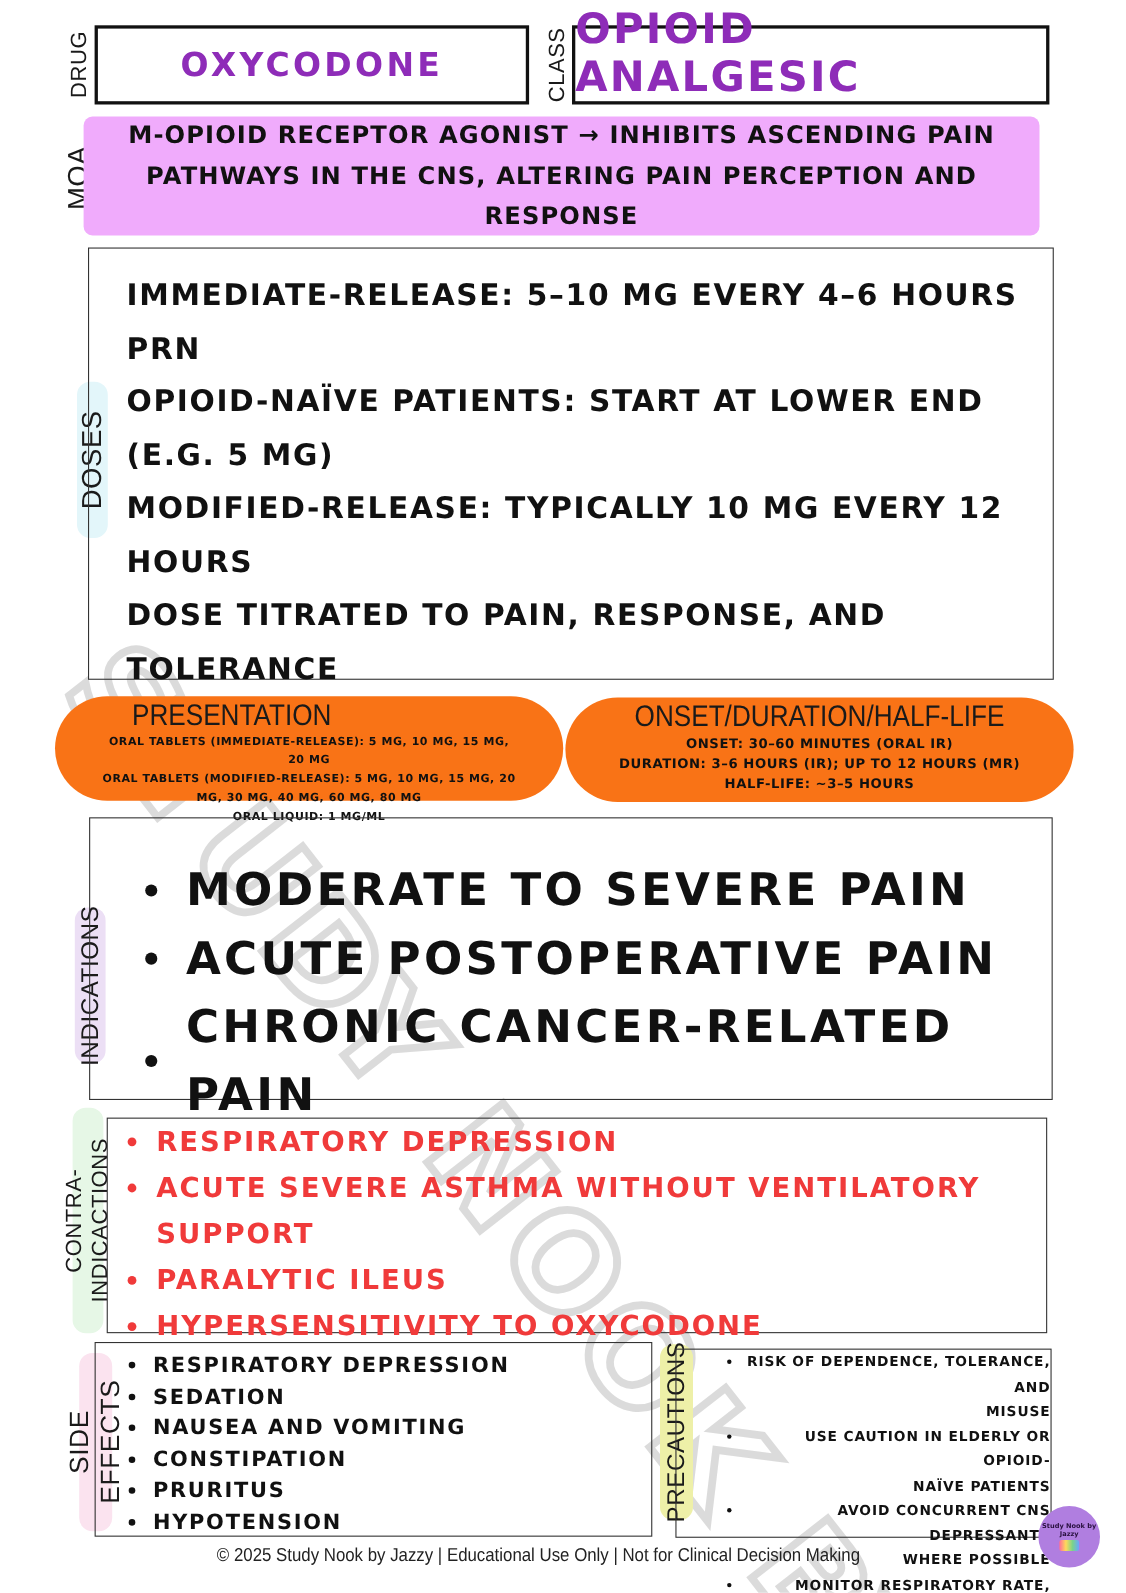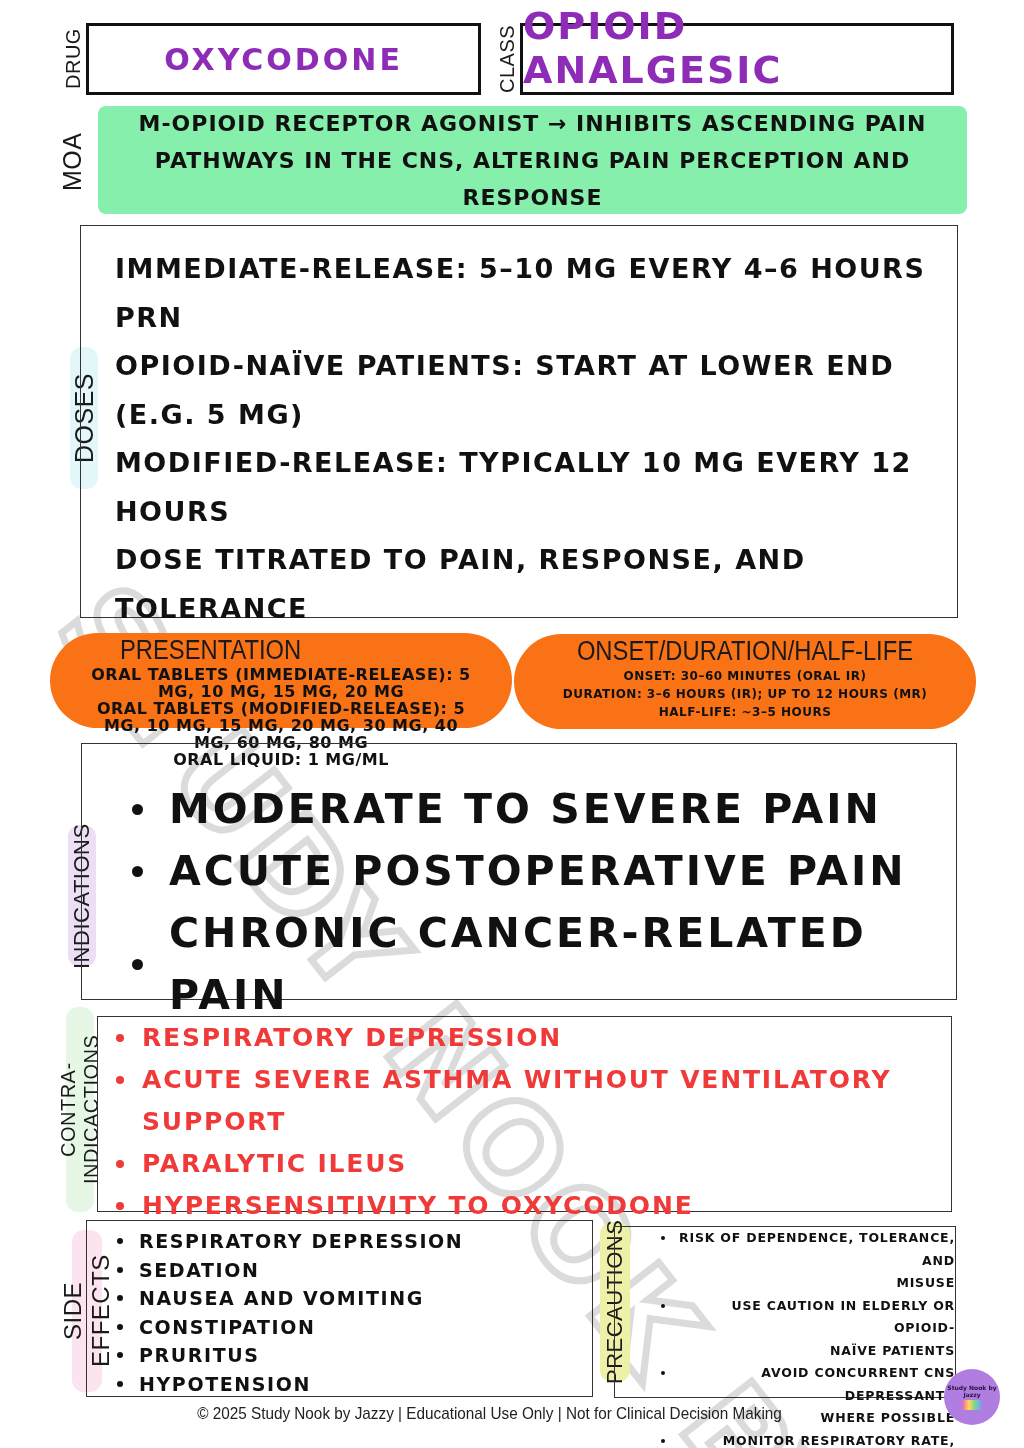--- a/index.html
+++ b/index.html
@@ -24,34 +24,34 @@
 
     .box { position: absolute; border: 1.5px solid #333; background: transparent; }
     .box-thick { border: 3px solid #111; }
 
     
     #drug-box { left: 86px; top: 23px; width: 395px; height: 72px; display:flex; align-items:center; justify-content:center; }
     #drug-name { color: #8e2cb8; font-size: 30px; letter-spacing: 3px; }
     #class-box { left: 520px; top: 23px; width: 434px; height: 72px; display:flex; align-items:flex-end; justify-content:center; }
     #class-name { color: #8e2cb8; font-size: 38px; letter-spacing: 2px; }
 
-    #moa-box { left: 98px; top: 106px; width: 869px; height: 108px; background: #86efac; border-radius: 8px;
+    #moa-box { left: 76px; top: 106px; width: 869px; height: 108px; background: #f0abfc; border-radius: 8px;
       display:flex; align-items:center; justify-content:center; text-align:center; padding: 0 40px; }
     #moa-text { font-size: 22px; line-height: 37px; letter-spacing: 1px; }
 
     
     #doses-box { left: 80px; top: 225px; width: 878px; height: 393px; padding: 19px 0 0 34px; }
     .dose-line { font-size: 27px; line-height: 48.5px; letter-spacing: 1.5px; }
 
     
     .pill { position: absolute; background: #f97316; border-radius: 48px; text-align: center; }
     #presentation-pill { left: 50px; top: 633px; width: 462px; height: 95px; }
     #onset-pill { left: 514px; top: 634px; width: 462px; height: 95px; }
     .pill-title { font-family: "Liberation Sans", sans-serif; font-size: 27px; color: #1a1a1a; margin-top: 2px; transform: scaleX(0.88); }
-    .pill-line { font-size: 16px; line-height: 17px; letter-spacing: 0.5px; }
+    .pill-line { font-size: 10px; line-height: 17px; letter-spacing: 0.5px; }
     #presentation-pill .pill-lines { padding: 0 40px; }
     #onset-pill .pill-line { font-size: 12px; line-height: 18px; }
 
     
     #indications-box { left: 81px; top: 743px; width: 876px; height: 257px; padding: 34px 0 0 50px; }
     .ind-item { font-size: 41px; line-height: 62px; letter-spacing: 3px; display:flex; align-items:center; }
     .bullet { display:inline-block; border-radius:50%; background:#111; flex-shrink:0; }
     .ind-item .bullet { width: 11px; height: 11px; margin-right: 26px; }
 
     

